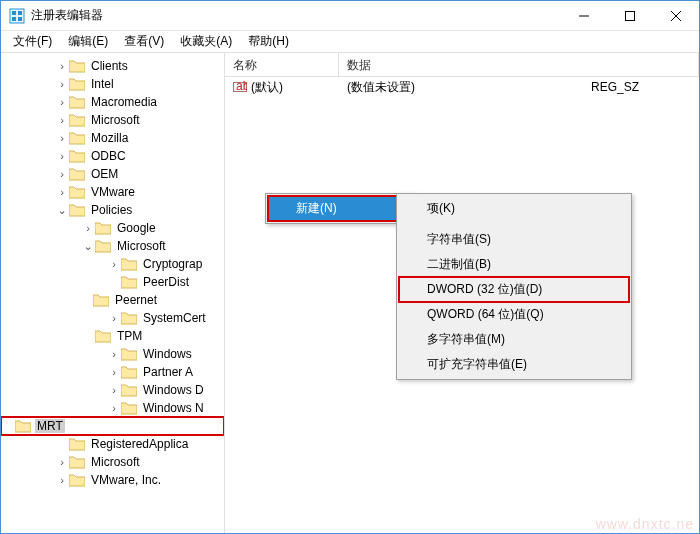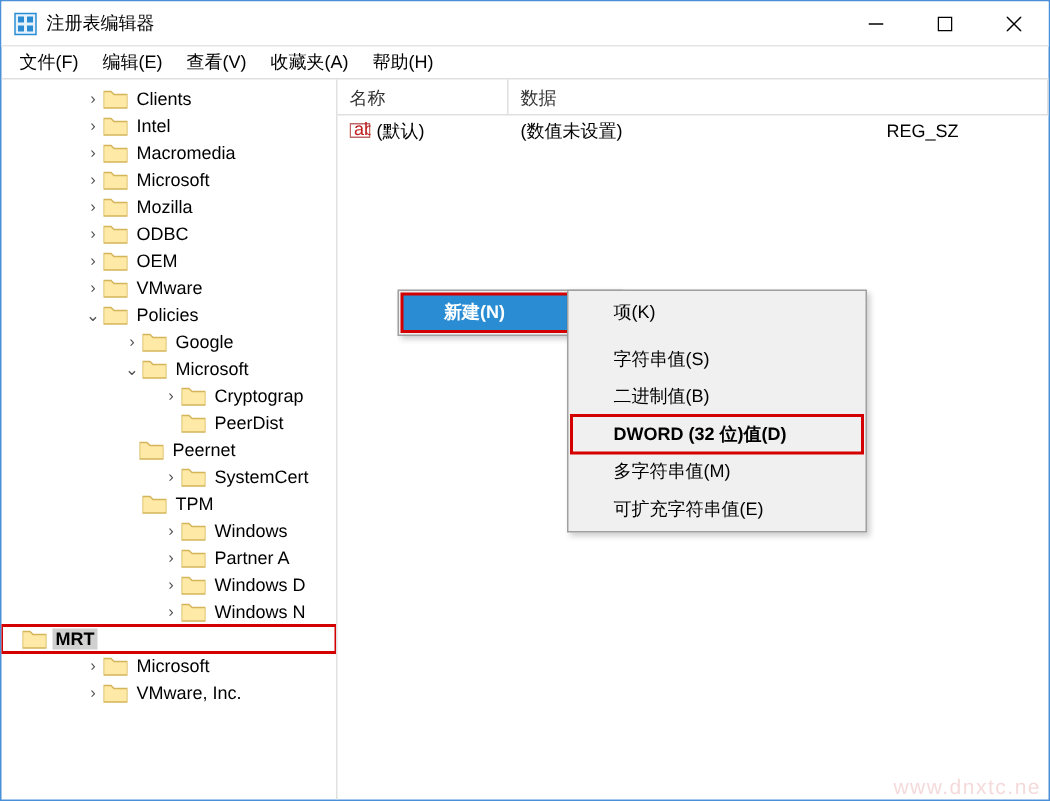--- a/index.html
+++ b/index.html
@@ -14,35 +14,35 @@
   .menubar { height: 22px; display: flex; align-items: flex-start; padding: 0 4px; border-bottom: 1px solid #e0e0e0; }
   .menubar .mitem { padding: 2px 8px; }
   
   .body { flex: 1; display: flex; min-height: 0; }
   .tree { width: 224px; border-right: 1px solid #e0e0e0; overflow: hidden; padding-top: 4px; }
   .tree-row { display: flex; align-items: center; height: 18px; white-space: nowrap; }
   .exp { width: 14px; text-align: center; color: #555; font-size: 11px; display: inline-block; }
   .folder-icon { width: 16px; height: 14px; display: inline-flex; margin-right: 4px; }
   .label { padding: 0 2px; }
   .selected { background: #d0d0d0; }
-  .hl-red { outline: 2px solid #d40000; outline-offset: -1px; font-weight: bold; }
+  .hl-red { outline: 2px solid #d40000; outline-offset: -1px; }
   
   .list { flex: 1; position: relative; }
   .list-header { display: flex; height: 24px; border-bottom: 1px solid #e0e0e0; }
   .list-header .col { padding: 4px 8px; border-right: 1px solid #e0e0e0; color: #333; }
   .list-row { display: flex; height: 20px; align-items: center; }
   .list-row .cell { padding: 0 8px; display: flex; align-items: center; }
   .ab-icon { width: 14px; height: 14px; display: inline-flex; margin-right: 4px; align-items: flex-end; }
   
   .ctxmenu { position: absolute; background: #f0f0f0; border: 1px solid #a0a0a0; box-shadow: 2px 2px 4px rgba(0,0,0,.2); padding: 2px; }
   .ctxmenu .mi { padding: 4px 24px 4px 28px; position: relative; white-space: nowrap; }
   .ctxmenu .mi.hover { background: #2a8dd4; color: #fff; }
   .ctxmenu .mi .arrow { position: absolute; right: 6px; top: 4px; }
   .ctx1 { left: 40px; top: 140px; width: 150px; }
-  .ctx2 { left: 153px; top: 140px; width: 200px; }
+  .ctx2 { left: 171px; top: 140px; width: 236px; }
   
   .watermark { position: absolute; right: 6px; bottom: 2px; color: #f4dada; font-size: 14px; letter-spacing: 1px; pointer-events: none; }
   
   svg { display: block; }
   .col-name { width: 114px; }
   .col-type { width: 116px; }
   .col-data { flex: 1; }
 </style>
 </head>
 <body>
@@ -276,20 +276,29 @@
           <span class="exp">&nbsp;</span>
           <span class="folder-icon">
             <svg viewBox="0 0 16 14">
               <path d="M0 2h5l2 2h9v9H0z" fill="#ffe9a6" stroke="#d4b55a"></path>
             </svg>
           </span>
           <span class="label selected">MRT</span>
         </div>
 
       <div class="tree-row" style="padding-left:54px">
+          <span class="exp">&nbsp;</span>
+          <span class="folder-icon">
+            <svg viewBox="0 0 16 14">
+              <path d="M0 2h5l2 2h9v9H0z" fill="#ffe9a6" stroke="#d4b55a"></path>
+            </svg>
+          </span>
+          <span class="label">RegisteredApplica</span>
+        </div>
+      <div class="tree-row" style="padding-left:54px">
           <span class="exp">›</span>
           <span class="folder-icon">
             <svg viewBox="0 0 16 14">
               <path d="M0 2h5l2 2h9v9H0z" fill="#ffe9a6" stroke="#d4b55a"></path>
             </svg>
           </span>
           <span class="label">Microsoft</span>
         </div>
       <div class="tree-row" style="padding-left:54px">
           <span class="exp">›</span>
@@ -327,20 +336,21 @@
           <span class="arrow">▸</span>
         </div>
       </div>
 
       <div class="ctxmenu ctx2">
         <div class="mi"><span>项(K)</span></div>
         <div style="height:6px"></div>
         <div class="mi"><span>字符串值(S)</span></div>
         <div class="mi"><span>二进制值(B)</span></div>
         <div class="mi hl-red"><span>DWORD (32 位)值(D)</span></div>
+        <div class="mi"><span>QWORD (64 位)值(Q)</span></div>
         <div class="mi"><span>多字符串值(M)</span></div>
         <div class="mi"><span>可扩充字符串值(E)</span></div>
       </div>
 
     </div>
   </div>
 
   <div class="watermark">www.dnxtc.ne</div>
 </div>
 

